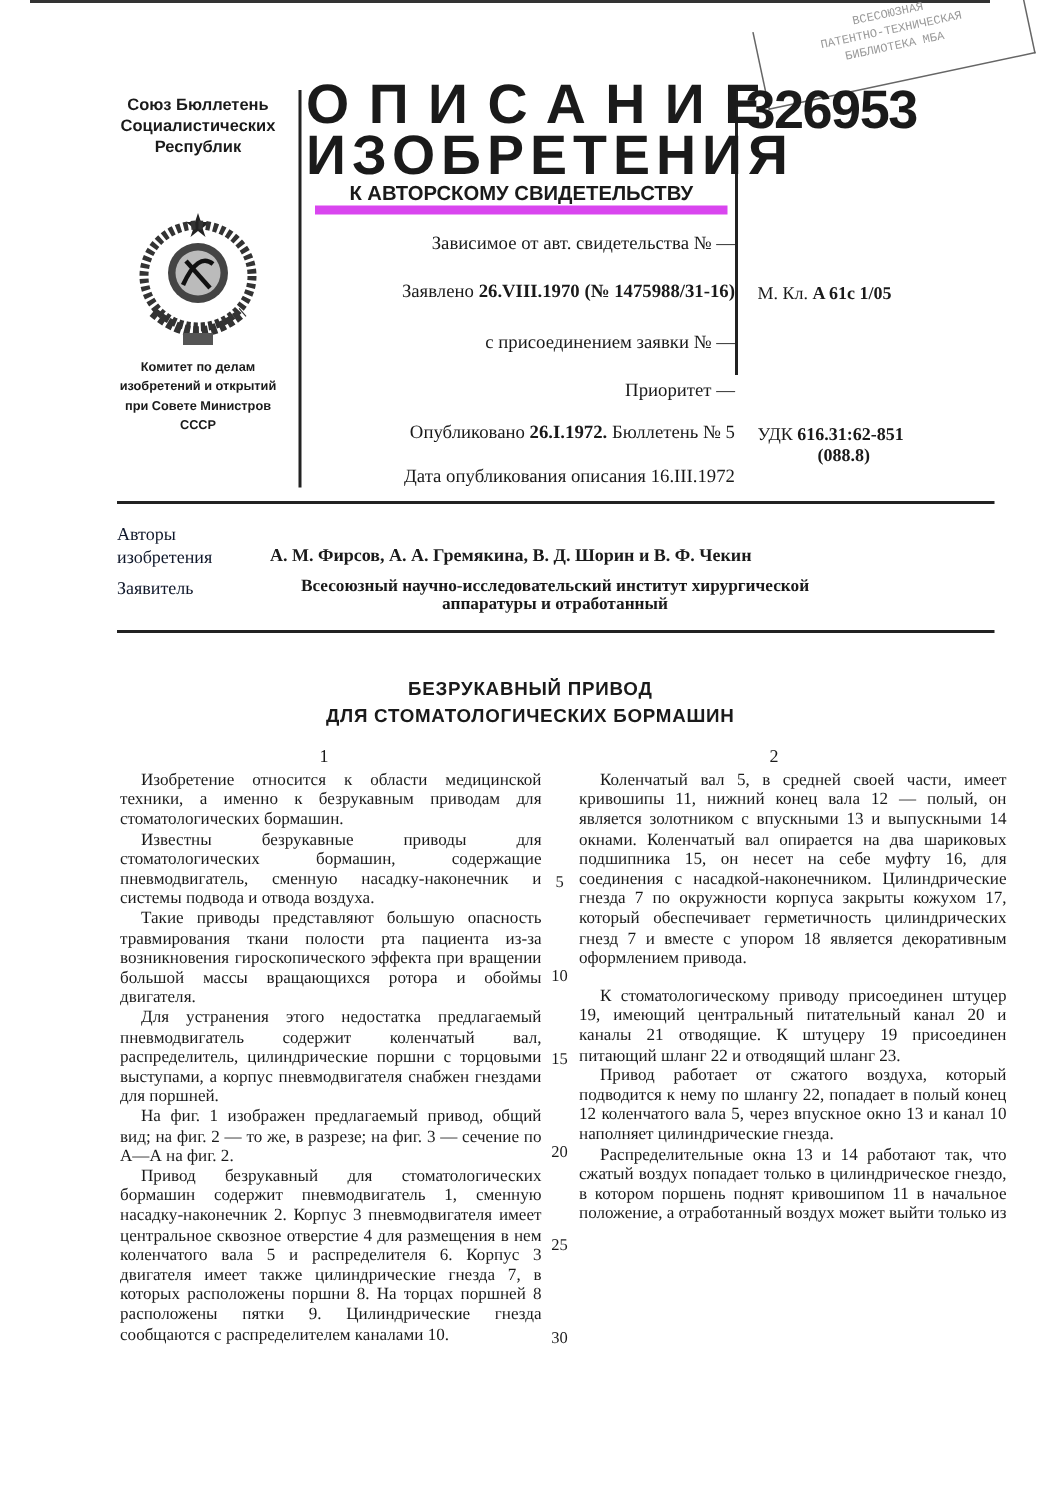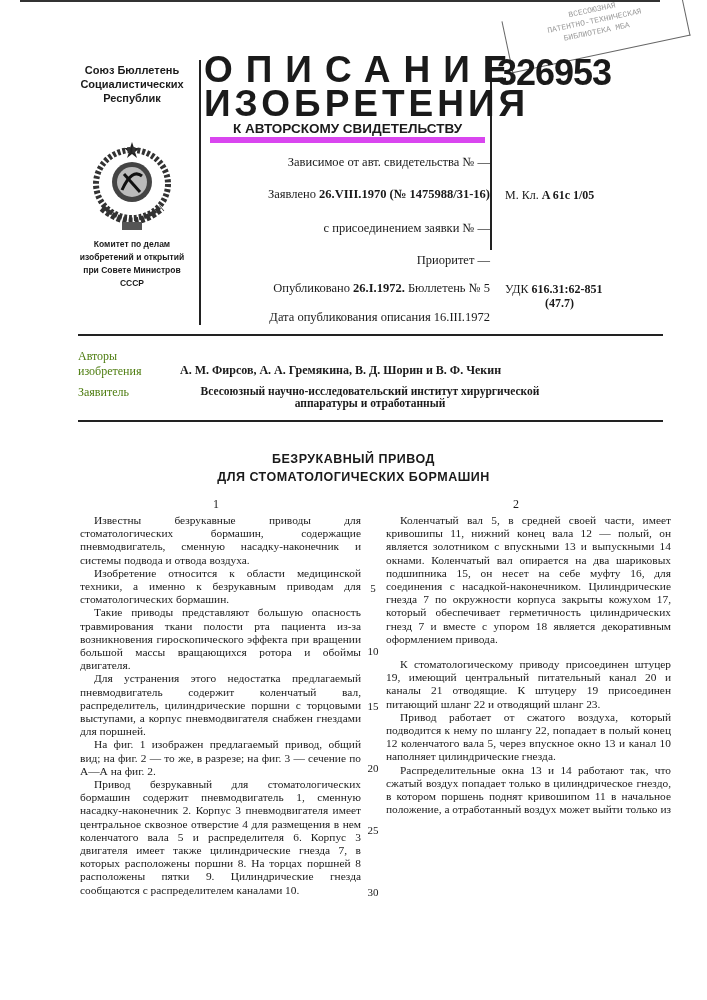--- a/index.html
+++ b/index.html
@@ -21,21 +21,21 @@
   .title1 { left:204px; top:50px; width:285px; font-family:"Liberation Sans","DejaVu Sans",sans-serif;
             font-weight:900; font-size:37px; letter-spacing:13px; line-height:40px; }
   .title2 { left:204px; top:84px; width:285px; font-family:"Liberation Sans","DejaVu Sans",sans-serif;
             font-weight:900; font-size:37px; letter-spacing:4px; line-height:40px; }
   .subtitle { left:210px; top:121px; width:275px; text-align:center; font-family:"Liberation Sans","DejaVu Sans",sans-serif;
             font-weight:bold; font-size:13.5px; border-bottom:6px solid #d946ef; padding-bottom:1px; }
   .patno { left:497px; top:52px; font-family:"Liberation Sans","DejaVu Sans",sans-serif; font-weight:900; font-size:36px; letter-spacing:-1px; }
   .meta { left:210px; width:280px; font-size:12.5px;text-align:right; }
   .right { left:505px; font-size:12px; }
   .hline { left:78px; width:585px; height:2px; background:#222; }
-  .lbl { left:78px; font-size:12px; color:#4d7c0f; }
+  .lbl { left:78px; font-size:12px; color:#0f172a; }
   .val { font-size:12px; font-weight:bold; }
   .doctitle { left:0; width:707px; text-align:center; font-family:"Liberation Sans","DejaVu Sans",sans-serif;
               font-weight:bold; font-size:12.5px; line-height:18px; letter-spacing:0.5px; }
   .colnum { font-size:12px; }
   .col { font-size:11.4px; line-height:13.2px; text-align:justify; }
   .col p { margin:0; text-indent:14px; }
   .col p + p { margin-top:0; }
   .col .gap { margin-top:12px; }
   .lineno { font-size:11px; width:20px; text-align:center; }
 </style>
@@ -98,21 +98,21 @@
 
 <div class="abs right" style="top:188px;">
   <span>М. Кл.</span>
   <b>A 61c 1/05</b>
 </div>
 <div class="abs right" style="top:282px;">
   <span>УДК</span>
   <b>616.31:62-851</b>
 </div>
 <div class="abs right" style="top:296px; left:545px;">
-  <b>(47.7)</b>
+  <b>(088.8)</b>
 </div>
 
 <div class="abs hline" style="top:334px;"></div>
 
 <div class="abs lbl" style="top:349px;">
   <div>Авторы</div>
   <div>изобретения</div>
 </div>
 <div class="abs val" style="left:180px; top:363px;">А. М. Фирсов, А. А. Гремякина, В. Д. Шорин и В. Ф. Чекин</div>
 
@@ -126,22 +126,22 @@
 
 <div class="abs doctitle" style="top:450px;">
   <div>БЕЗРУКАВНЫЙ ПРИВОД</div>
   <div>ДЛЯ СТОМАТОЛОГИЧЕСКИХ БОРМАШИН</div>
 </div>
 
 <div class="abs colnum" style="left:213px; top:497px;">1</div>
 <div class="abs colnum" style="left:513px; top:497px;">2</div>
 
 <div class="abs col" style="left:80px; top:514px; width:281px;">
+  <p>Изобретение относится к области медицинской техники, а именно к безрукавным приводам для стоматологических бормашин.</p>
   <p>Известны безрукавные приводы для стоматологических бормашин, содержащие пневмодвигатель, сменную насадку-наконечник и системы подвода и отвода воздуха.</p>
-  <p>Изобретение относится к области медицинской техники, а именно к безрукавным приводам для стоматологических бормашин.</p>
   <p>Такие приводы представляют большую опасность травмирования ткани полости рта пациента из-за возникновения гироскопического эффекта при вращении большой массы вращающихся ротора и обоймы двигателя.</p>
   <p>Для устранения этого недостатка предлагаемый пневмодвигатель содержит коленчатый вал, распределитель, цилиндрические поршни с торцовыми выступами, а корпус пневмодвигателя снабжен гнездами для поршней.</p>
   <p>На фиг. 1 изображен предлагаемый привод, общий вид; на фиг. 2 — то же, в разрезе; на фиг. 3 — сечение по А—А на фиг. 2.</p>
   <p>Привод безрукавный для стоматологических бормашин содержит пневмодвигатель 1, сменную насадку-наконечник 2. Корпус 3 пневмодвигателя имеет центральное сквозное отверстие 4 для размещения в нем коленчатого вала 5 и распределителя 6. Корпус 3 двигателя имеет также цилиндрические гнезда 7, в которых расположены поршни 8. На торцах поршней 8 расположены пятки 9. Цилиндрические гнезда сообщаются с распределителем каналами 10.</p>
 </div>
 
 <div class="abs lineno" style="left:363px; top:582px;">5</div>
 <div class="abs lineno" style="left:363px; top:645px;">10</div>
 <div class="abs lineno" style="left:363px; top:700px;">15</div>
 <div class="abs lineno" style="left:363px; top:762px;">20</div>

